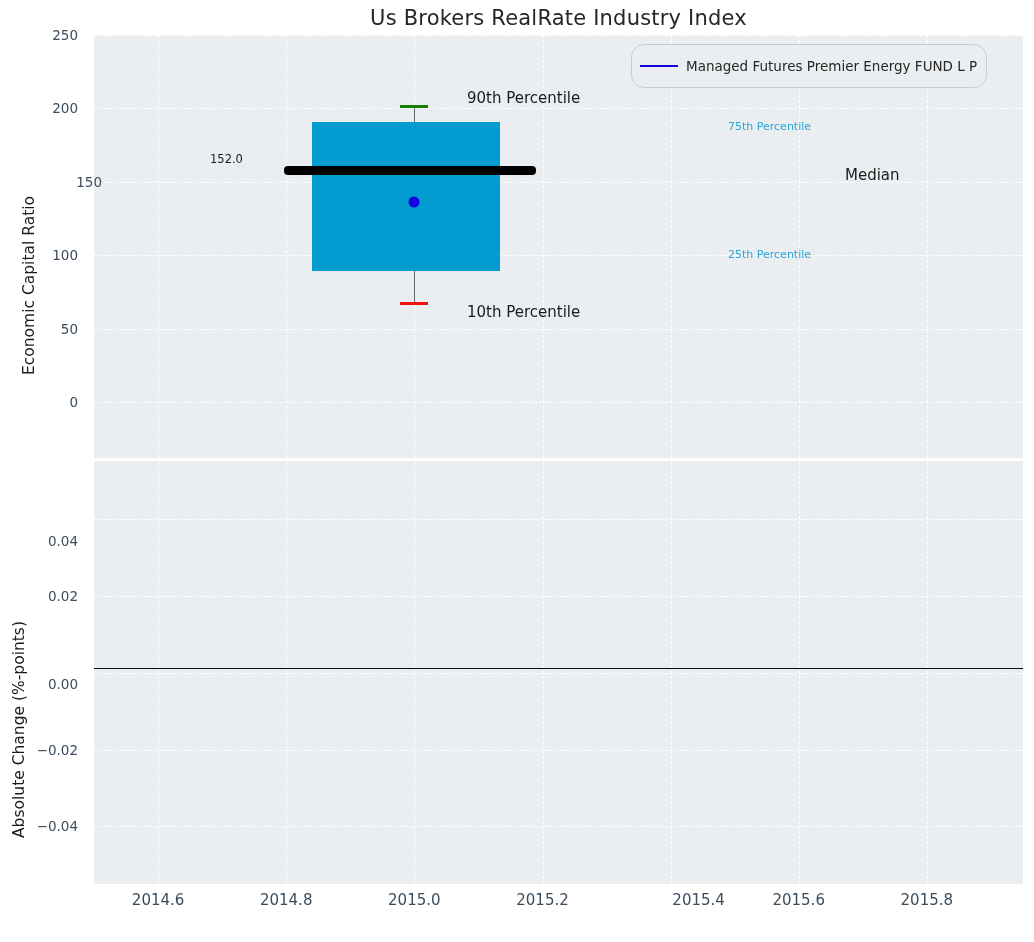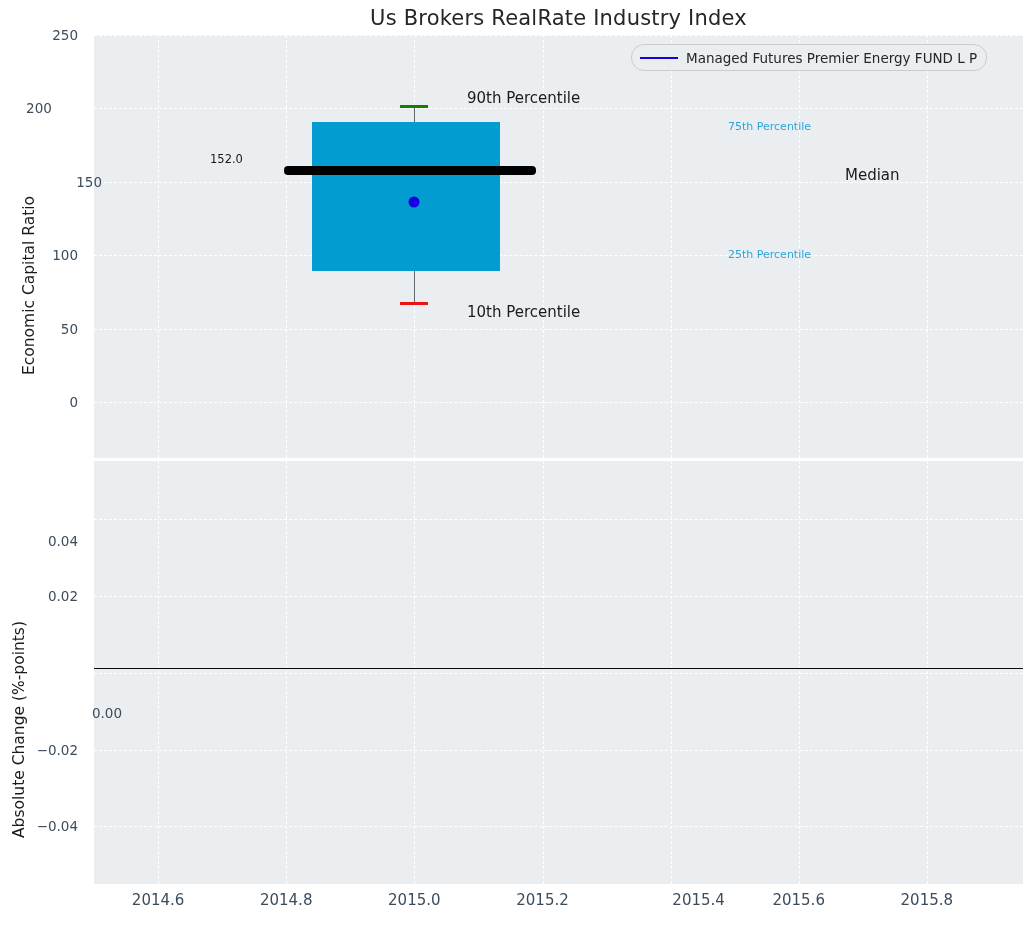--- a/index.html
+++ b/index.html
@@ -175,21 +175,21 @@
   .ann-blue {
     font-size: 11px;
     color: #2ba6d9;
   }
 
   
   #legend {
     position: absolute;
     left: 631px;
     top: 44px;
-    height: 27px;
+    height: 44px;
     box-sizing: border-box;
     display: flex;
     align-items: center;
     gap: 8px;
     padding: 0 9px 0 8px;
     background: #eaeef0;
     border: 1px solid #cccccc;
     border-radius: 13px;
   }
   #legend-line {
@@ -244,21 +244,21 @@
       <div class="ann ann-value" style="left:116px; top:117px;">152.0</div>
       <div class="ann ann-dark" style="left:373px; top:54px;">90th Percentile</div>
       <div class="ann ann-dark" style="left:751px; top:131px;">Median</div>
       <div class="ann ann-dark" style="left:373px; top:268px;">10th Percentile</div>
       <div class="ann ann-blue" style="left:634px; top:85px;">75th Percentile</div>
       <div class="ann ann-blue" style="left:634px; top:213px;">25th Percentile</div>
     </div>
   </div>
 
   <div class="ytick-left" style="top:35px;">250</div>
-  <div class="ytick-left" style="top:108.4px;text-align:center;">200</div>
+  <div class="ytick-left" style="top:108.4px;">200</div>
   <div class="ytick-left" style="top:181.8px;margin-left:24px;">150</div>
   <div class="ytick-left" style="top:255.2px;">100</div>
   <div class="ytick-left" style="top:328.6px;">50</div>
   <div class="ytick-left" style="top:402.0px;">0</div>
 
   <div class="ylabel" id="ylabel-top">Economic Capital Ratio</div>
 
   <div class="panel" id="panel-bottom">
     <div class="panel-clip">
 
@@ -275,21 +275,21 @@
       <div class="gridline-v" style="left:576.6px;"></div>
       <div class="gridline-v" style="left:704.7px;"></div>
       <div class="gridline-v" style="left:832.8px;"></div>
 
       <div class="zero-line" style="top:207px;"></div>
     </div>
   </div>
 
   <div class="ytick-left" style="top:541px;">0.04</div>
   <div class="ytick-left" style="top:595.5px;">0.02</div>
-  <div class="ytick-left" style="top:713px;margin-left:44px;">0.00</div>
+  <div class="ytick-left" style="top:684px;">0.00</div>
   <div class="ytick-left" style="top:749.5px;">−0.02</div>
   <div class="ytick-left" style="top:826.4px;">−0.04</div>
 
   <div class="ylabel" id="ylabel-bottom">Absolute Change (%-points)</div>
 
   <div class="xtick" style="left:158.1px;">2014.6</div>
   <div class="xtick" style="left:286.2px;">2014.8</div>
   <div class="xtick" style="left:414.3px;">2015.0</div>
   <div class="xtick" style="left:542.5px;">2015.2</div>
   <div class="xtick" style="left:670.6px;margin-left:28px;">2015.4</div>

